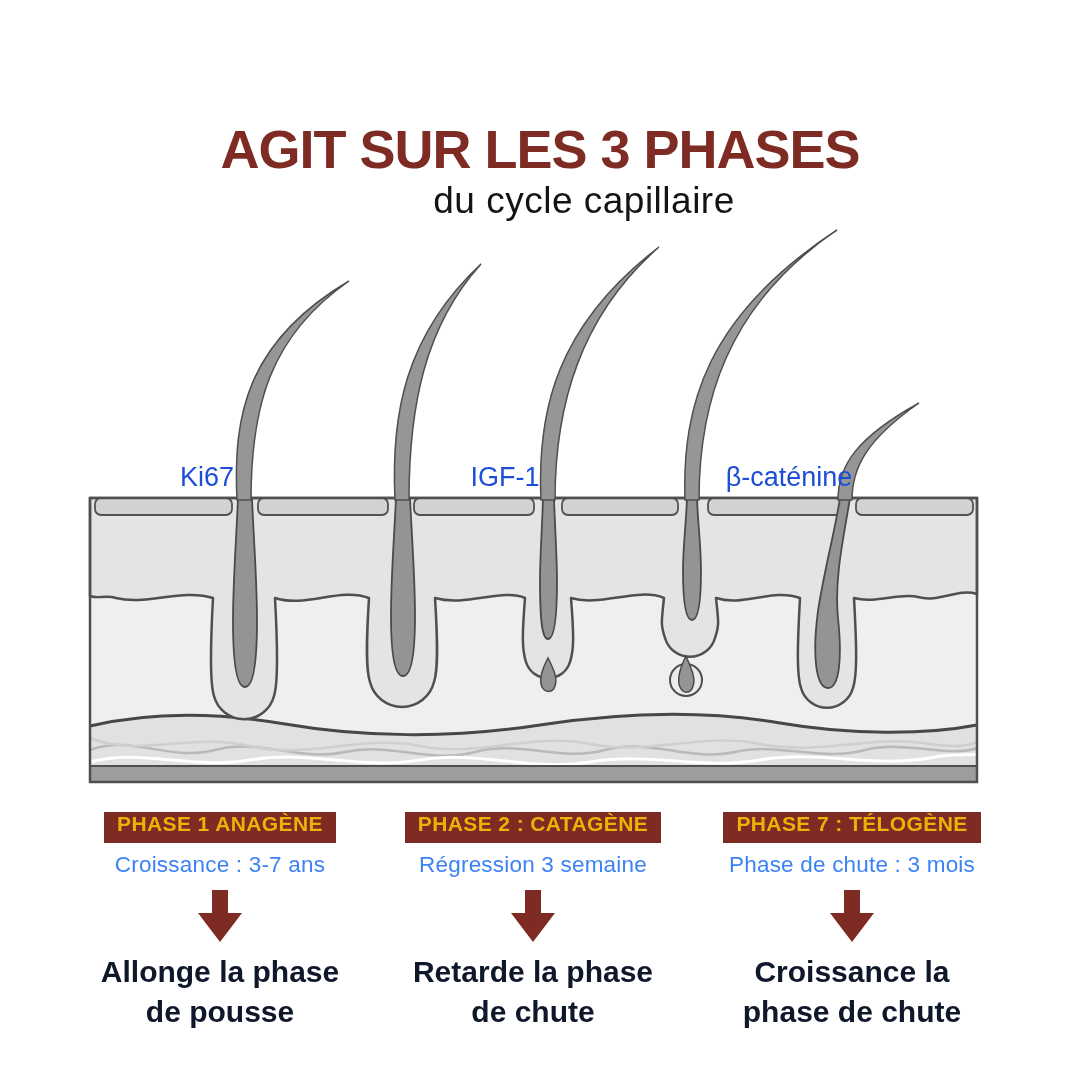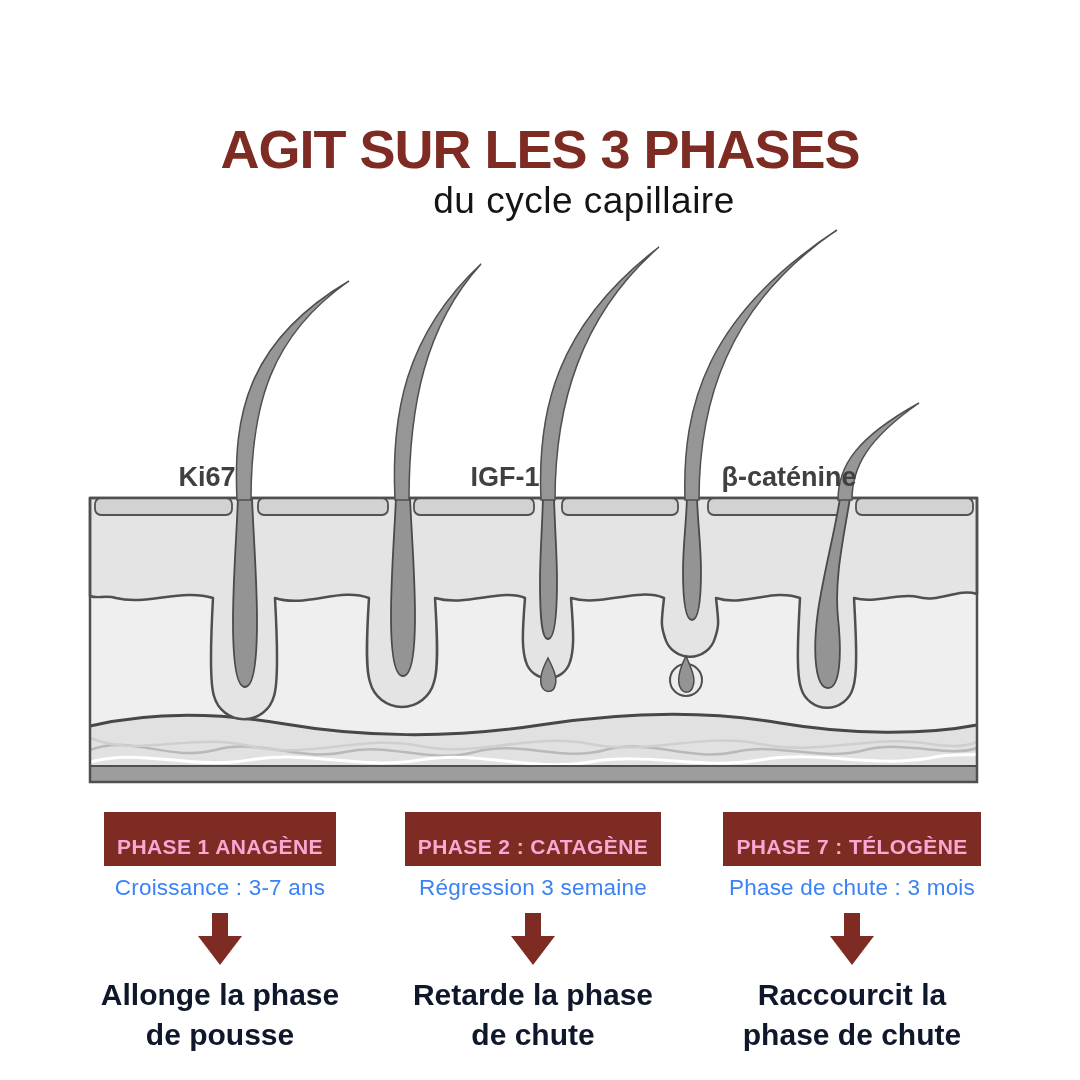--- a/index.html
+++ b/index.html
@@ -16,34 +16,34 @@
   }
   .subtitle{
     left:0;top:154px;width:1080px;text-align:center;
     font-size:37px;font-weight:400;color:#141414;letter-spacing:0.5px;padding-left:44px;
   }
   
   #skin-svg{left:0;top:0;width:1080px;height:1080px;pointer-events:none;}
   
   .marker{
     top:436px;transform:translateX(-50%);
-    font-size:27px;font-weight:bold;color:#404040;white-space:nowrap;
+    font-size:27px;font-weight:normal;color:#1d4ed8;white-space:nowrap;
   }
   .marker-1{left:207px;}
   .marker-2{left:505px;}
   .marker-3{left:789px;}
   
   .col{top:786px;width:320px;text-align:center;}
   .col-1{left:60px;}
   .col-2{left:373px;}
   .col-3{left:692px;}
   .badge{
-    display:inline-block;background:#7e2b24;color:#f9a8d4;
+    display:inline-block;background:#7e2b24;color:#eab308;
     font-size:21px;font-weight:bold;letter-spacing:0.4px;
-    padding:23px 13px 7px;white-space:nowrap;
+    padding:0 13px 7px;white-space:nowrap;
   }
   .duration{
     margin-top:9px;font-size:22.5px;color:#3b82f6;letter-spacing:0.2px;white-space:nowrap;
   }
   .arrow-wrap{margin-top:12px;height:52px;}
   .effect{
     margin-top:10px;font-size:30px;font-weight:bold;color:#0f172a;line-height:1.32;
   }
 </style>
 </head>
@@ -147,18 +147,18 @@
 
   <div class="abs col col-3">
     <div class="badge">PHASE 7 : TÉLOGÈNE</div>
     <div class="duration">Phase de chute : 3 mois</div>
     <div class="arrow-wrap">
       <svg width="44" height="52" viewBox="0 0 44 52">
           <polygon points="14,0 30,0 30,23 44,23 22,52 0,23 14,23" fill="#7e2b24"></polygon>
         </svg>
     </div>
     <div class="effect">
-      <div>Raccourcit la</div>
+      <div>Croissance la</div>
       <div>phase de chute</div>
     </div>
   </div>
 
 </div>
 
 </body></html>

